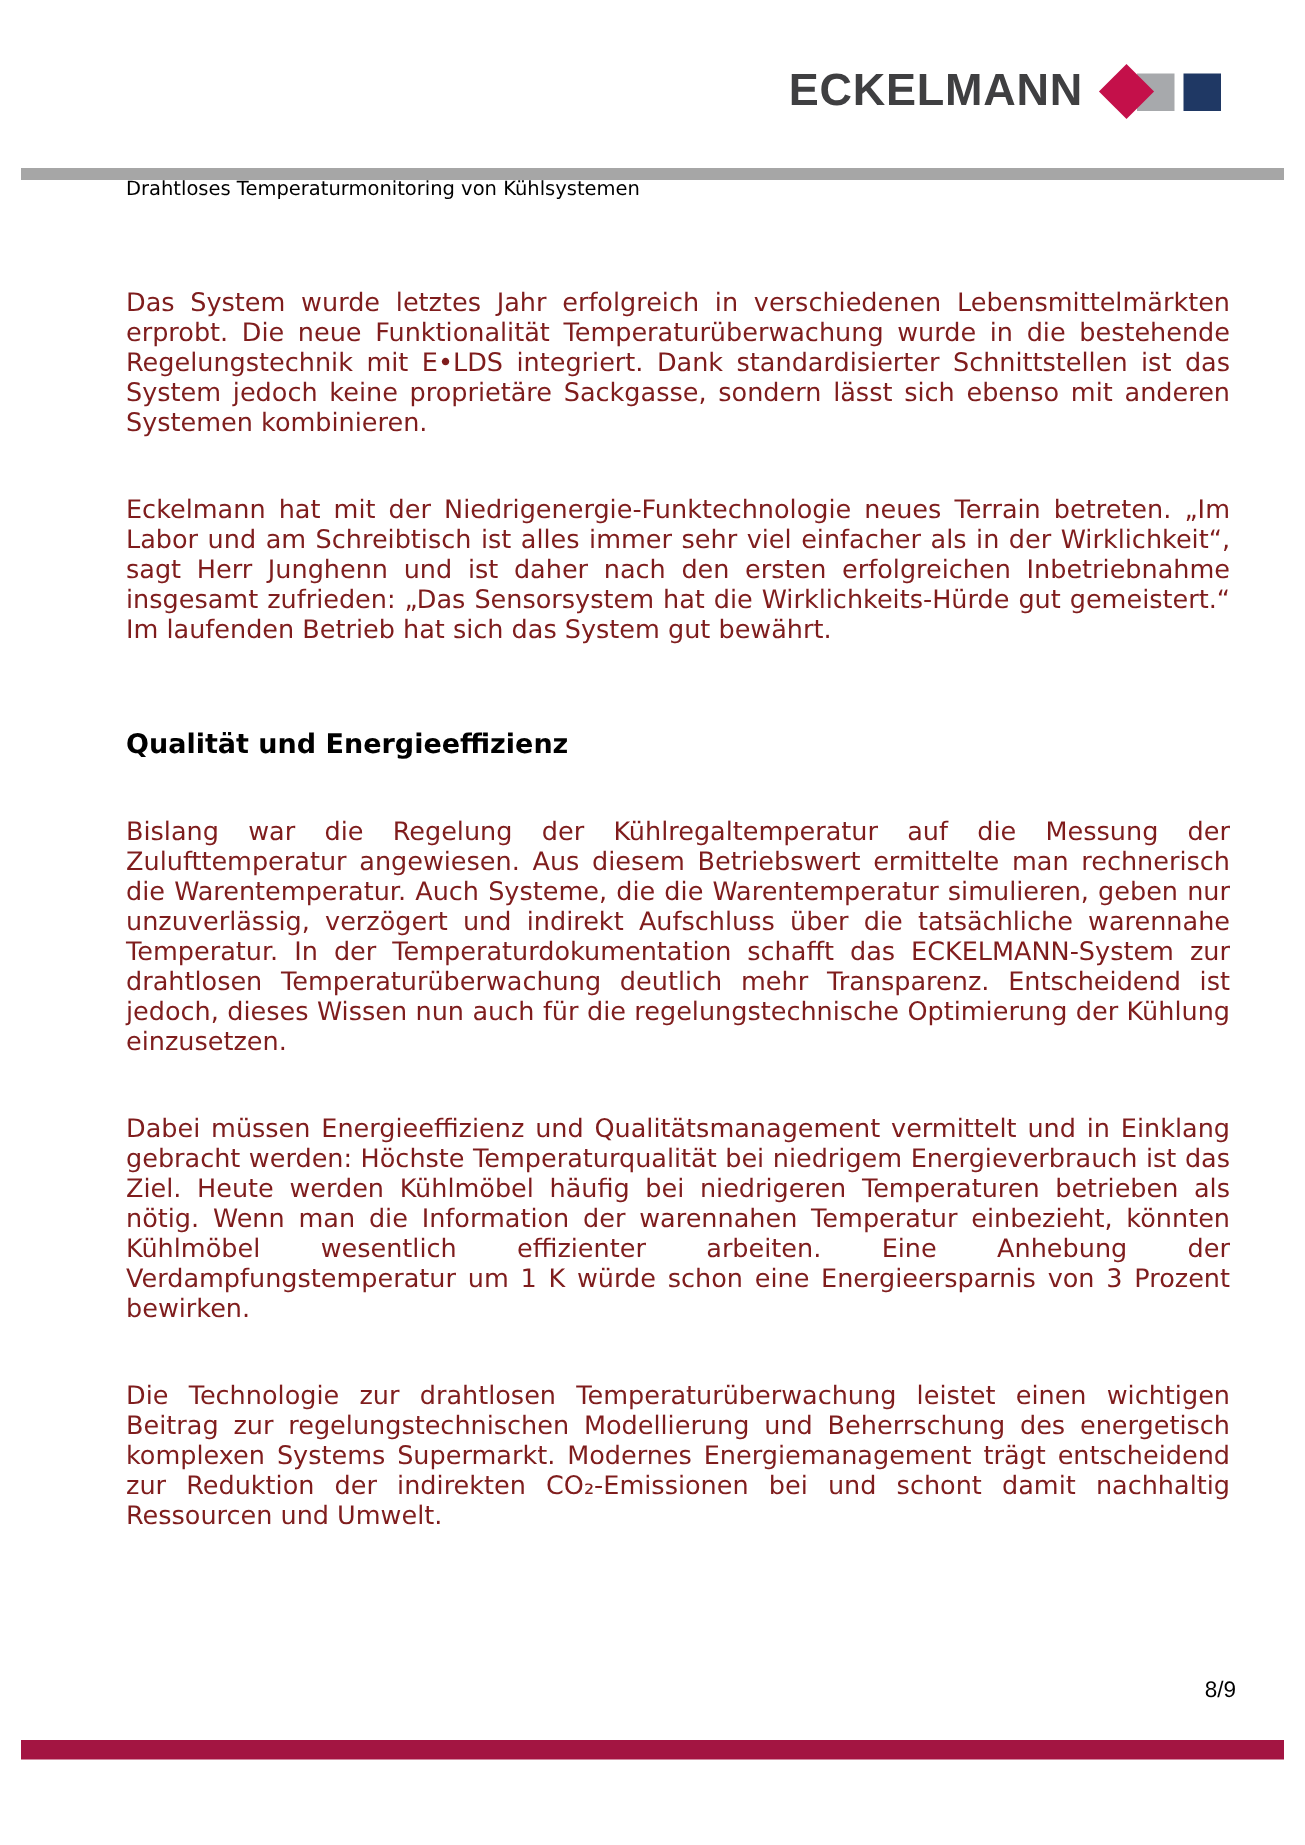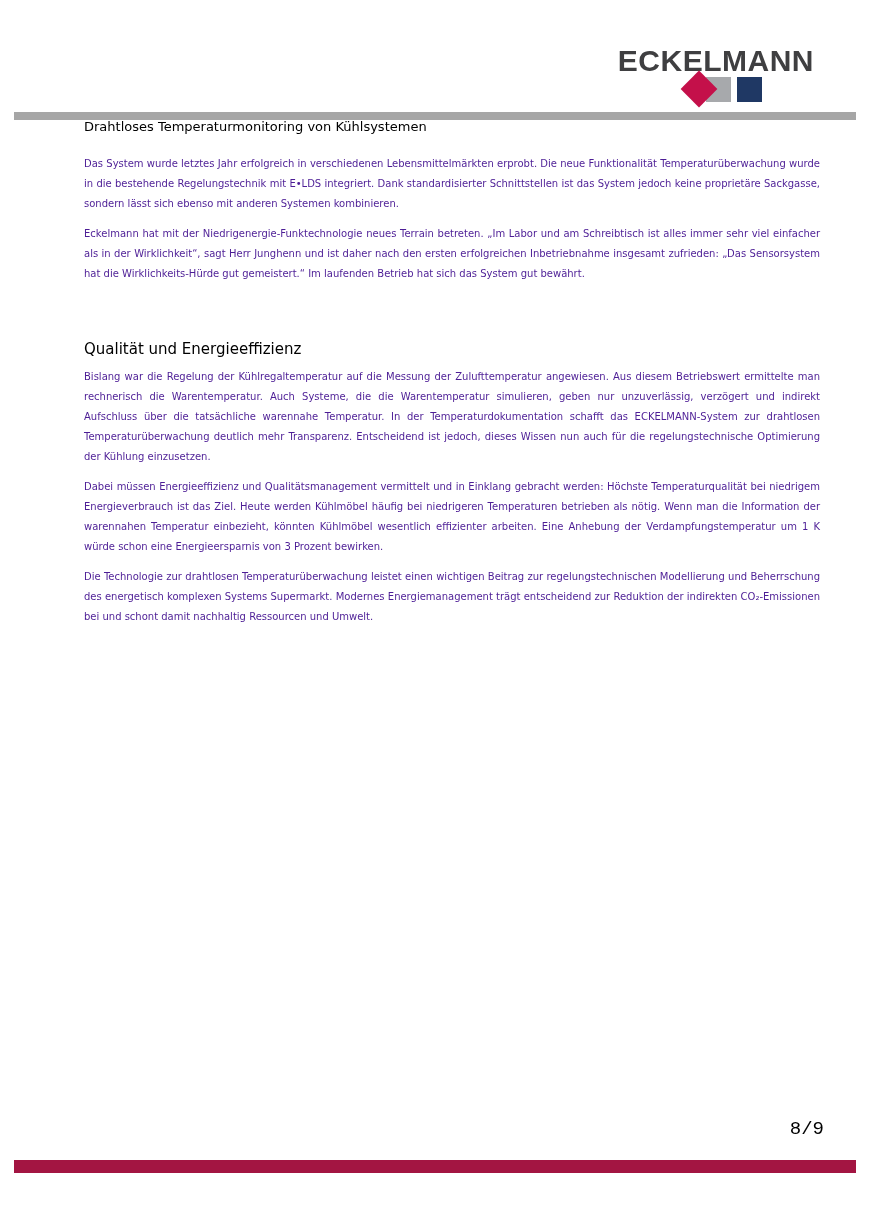--- a/index.html
+++ b/index.html
@@ -21,21 +21,20 @@
     margin: 0 auto;
   }
 
   
   .logo {
     position: absolute;
     top: 46px;
     right: 56px;
     display: flex;
     align-items: center;
-    flex-direction: column;
   }
 
   .logo-text {
     font-family: "Liberation Sans", "DejaVu Sans", sans-serif;
     font-weight: bold;
     font-size: 30px;
     letter-spacing: 0.5px;
     color: var(--logo-text, #3f3f41);
     line-height: 1;
   }
@@ -83,42 +82,43 @@
 
   
   .content {
     position: absolute;
     top: 154px;
     left: 84px;
     width: 736px;
   }
 
   .para {
-    font-size: 10px;
+    font-size: 17px;
     line-height: 20px;
     text-align: justify;
     margin-bottom: 10px;
-    color: #4c1d95;
+    color: #7f1d1d;
+    margin-top: 38px;
   }
 
   .section-heading {
-    font-size: 15px;
-    font-weight: normal;
+    font-size: 18px;
+    font-weight: bold;
     margin-top: 56px;
     margin-bottom: 9px;
     color: #000;
   }
 
   
   .page-number {
     position: absolute;
     top: 1118px;
     right: 46px;
-    font-family: Liberation Mono, monospace;
-    font-size: 19px;
+    font-family: Liberation Sans, sans-serif;
+    font-size: 15px;
     color: #000;
   }
 
   .footer-bar {
     position: absolute;
     top: 1160px;
     left: 14px;
     right: 14px;
     height: 13px;
     background: var(--footer-bar, #A31542);

